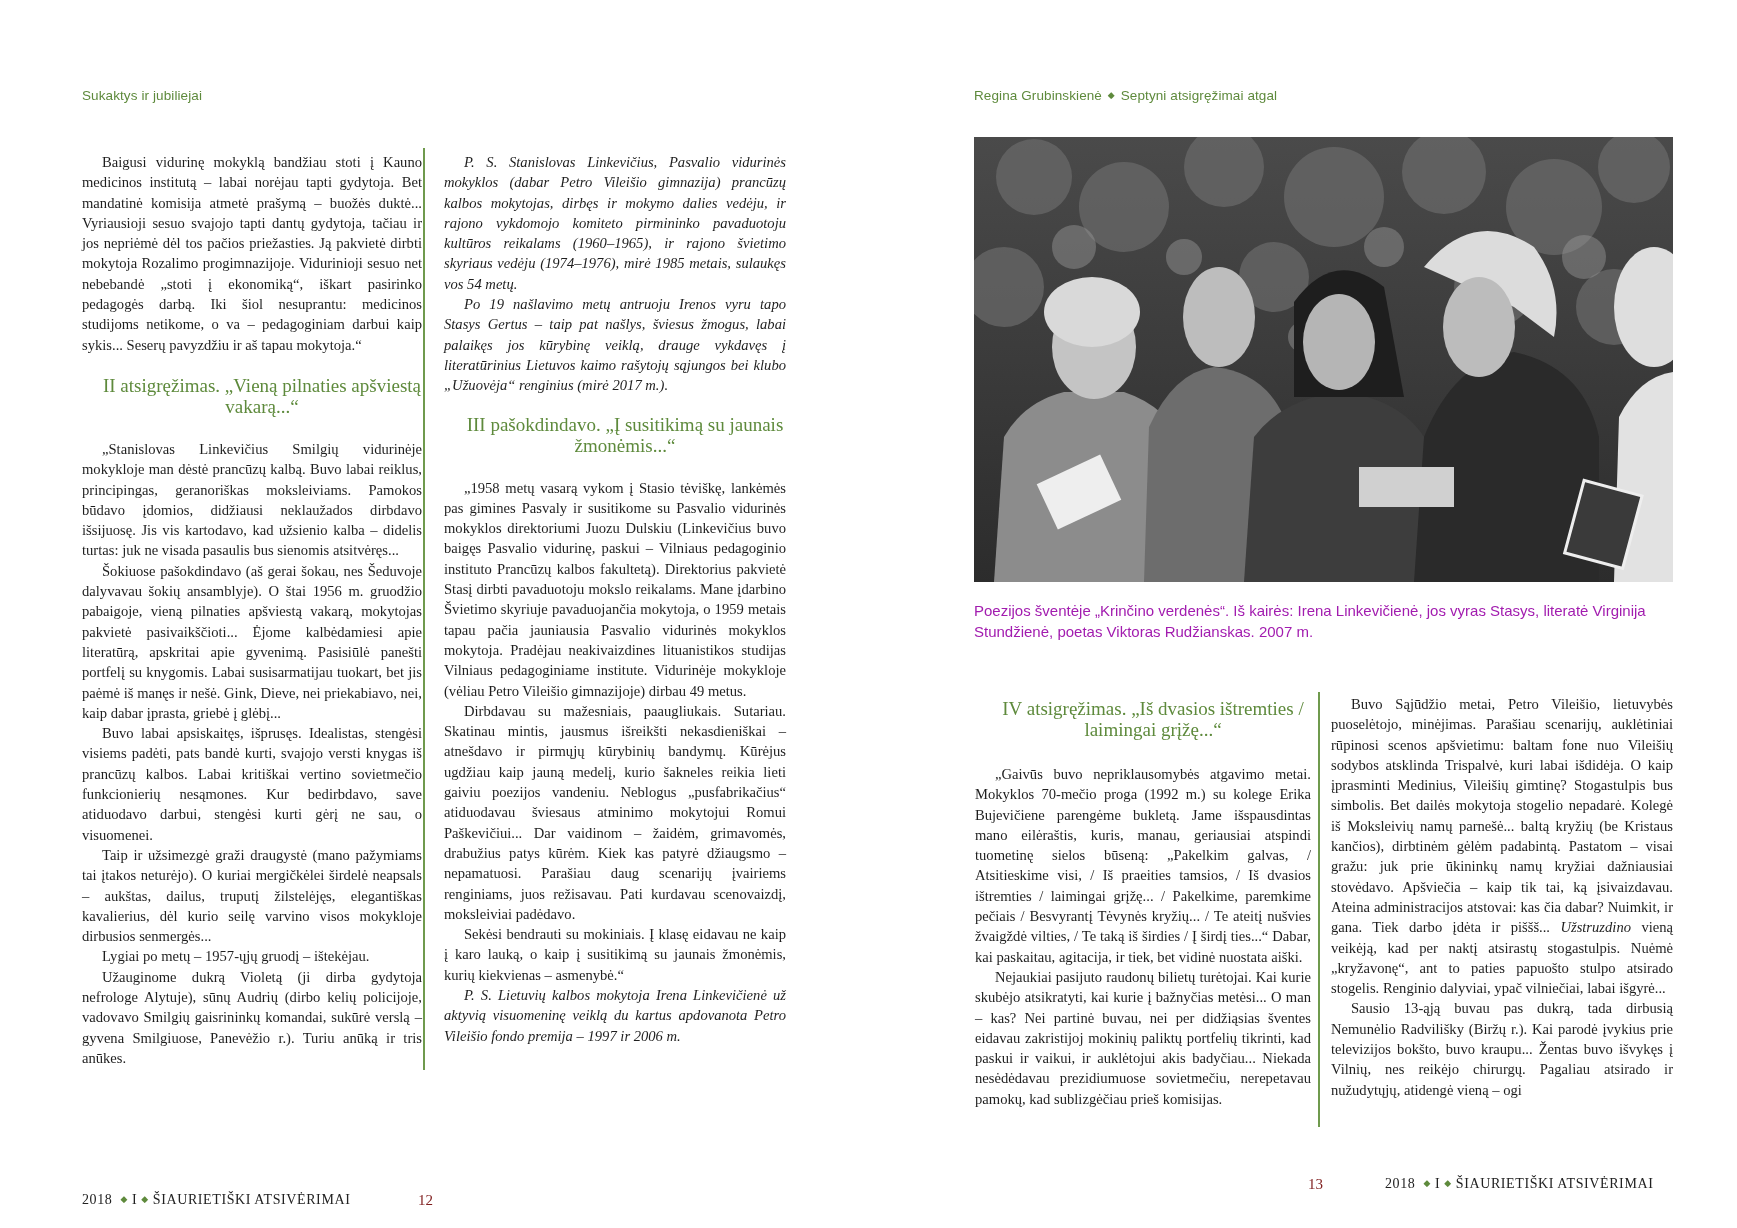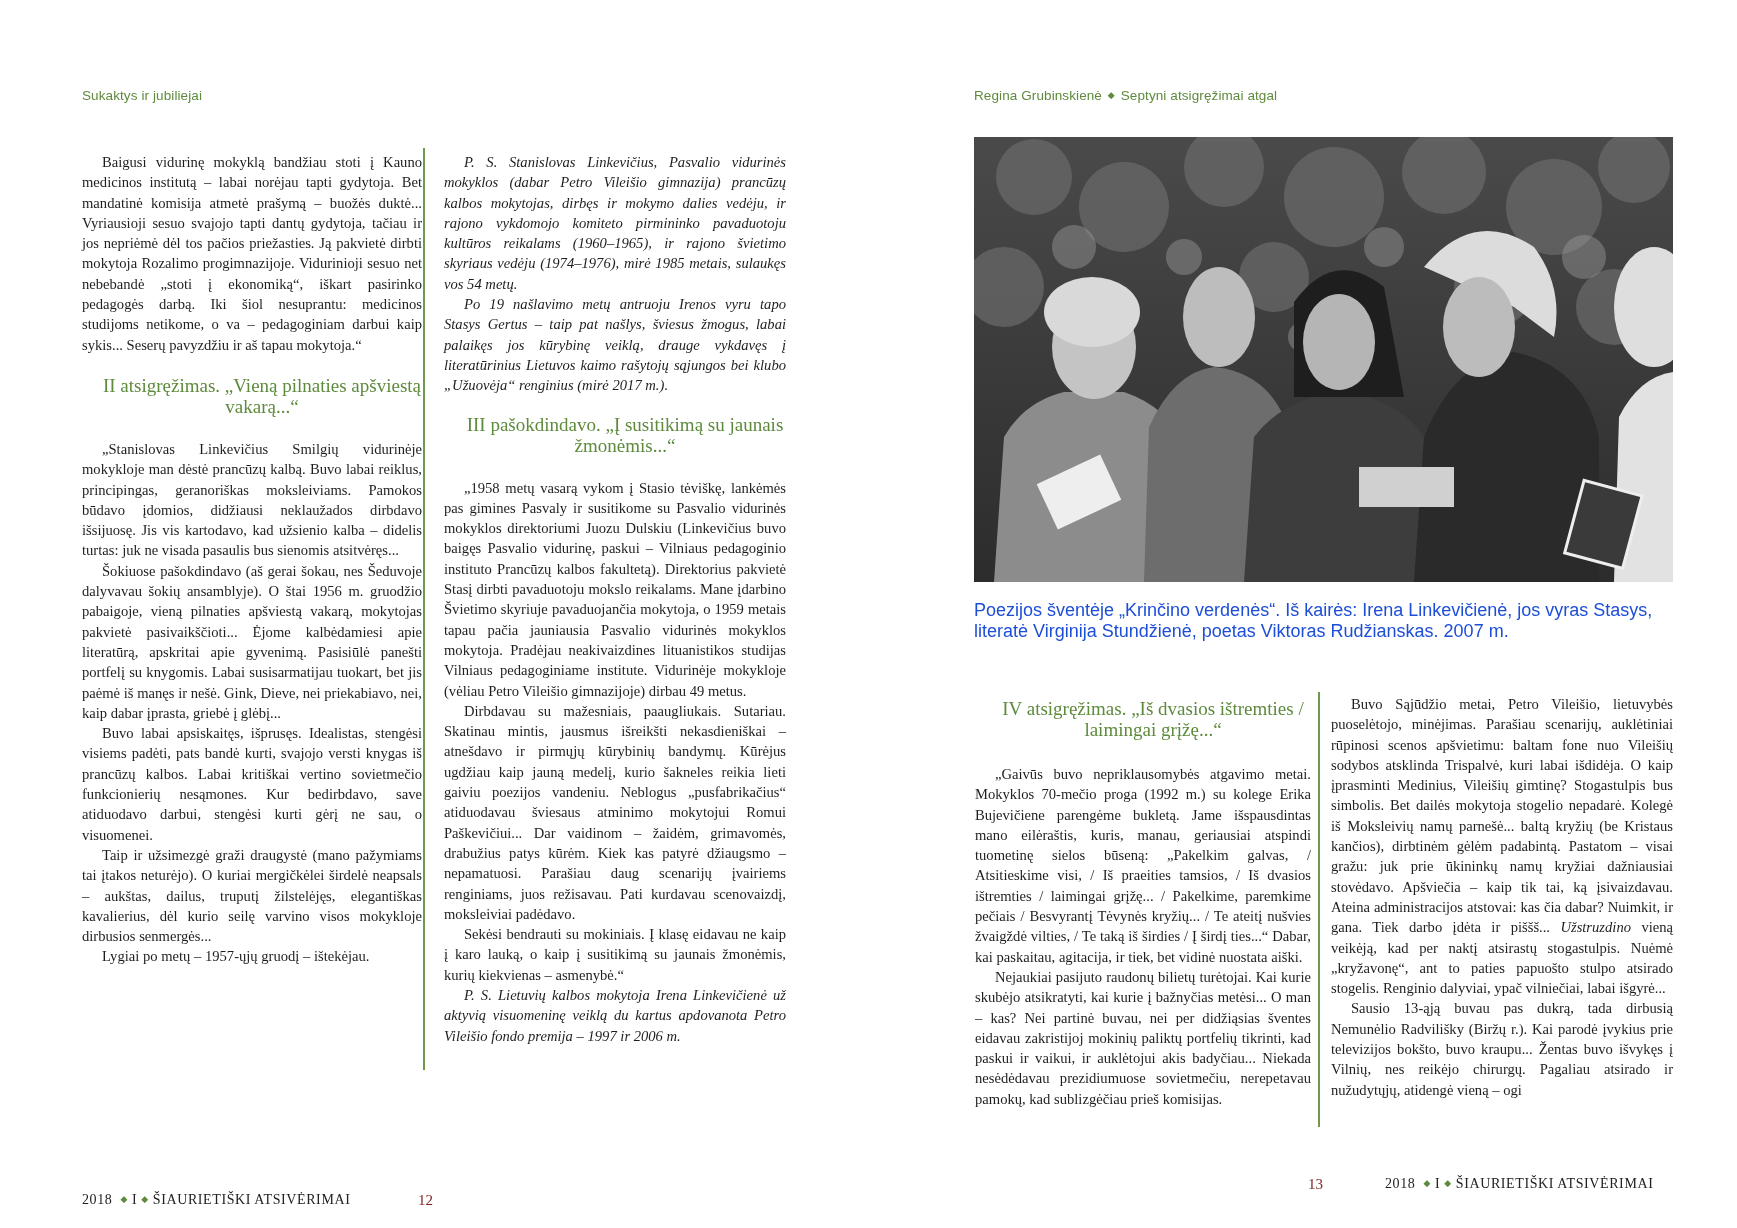--- a/index.html
+++ b/index.html
@@ -10,36 +10,37 @@
   .running-head { position: absolute; top: 72px; font-family: "Liberation Sans", "DejaVu Sans", sans-serif; font-size: 13.5px; color: #5e8a3c; letter-spacing: 0.1px; }
   .col { position: absolute; font-size: 14.6px; line-height: 20.3px; text-align: justify; hyphens: manual; }
   .col p { margin: 0; text-indent: 20px; }
   .col p.it { font-style: italic; }
   .col h2 { margin: 0; font-weight: normal; color: #5e8a3c; font-size: 19px; line-height: 21px; padding-left: 20px; text-align: center; }
   .rule { position: absolute; width: 2px; background: #6f9a4d; }
   .footer { position: absolute; top: 1176px; font-size: 14px; color: #222; letter-spacing: 0.6px; text-align: center; }
   .footer .dia { color: #5e8a3c; font-size: 9px; padding: 0 4px; vertical-align: 2px; }
   .pagenum { position: absolute; top: 1176px; font-size: 15px; color: #7f1d1d; }
   .photo { position: absolute; left: 974px; top: 137px; width: 699px; height: 445px; overflow: hidden; background: #3a3a3a; }
-  .caption { position: absolute; left: 974px; top: 600px; width: 700px; font-family: "Liberation Sans", "DejaVu Sans", sans-serif; font-size: 18px; line-height: 21px; color: #1d4ed8; }
+  .caption { position: absolute; left: 974px; top: 600px; width: 700px; font-family: "Liberation Sans", "DejaVu Sans", sans-serif; font-size: 15px; line-height: 21px; color: #a21caf; }
 </style>
 </head>
 <body>
 
 <div class="page page-left">
   <div class="running-head" style="left:82px;">Sukaktys ir jubiliejai</div>
 
   <div class="col" style="left:82px; top:136px; width:340px;">
     <p>Baigusi vidurinę mokyklą bandžiau stoti į Kauno medicinos institutą – labai norėjau tapti gydytoja. Bet mandatinė komisija atmetė prašymą – buožės duktė... Vyriausioji sesuo svajojo tapti dantų gydytoja, tačiau ir jos nepriėmė dėl tos pačios priežasties. Ją pakvietė dirbti mokytoja Rozalimo progimnazijoje. Vidurinioji sesuo net nebebandė „stoti į ekonomiką“, iškart pasirinko pedagogės darbą. Iki šiol nesuprantu: medicinos studijoms netikome, o va – pedagoginiam darbui kaip sykis... Seserų pavyzdžiu ir aš tapau mokytoja.“</p>
     <h2 style="margin:20px 0 22px 0;">II atsigręžimas. „Vieną pilnaties apšviestą vakarą...“</h2>
     <p>„Stanislovas Linkevičius Smilgių vidurinėje mokykloje man dėstė prancūzų kalbą. Buvo labai reiklus, principingas, geranoriškas moksleiviams. Pamokos būdavo įdomios, didžiausi neklaužados dirbdavo išsijuosę. Jis vis kartodavo, kad užsienio kalba – didelis turtas: juk ne visada pasaulis bus sienomis atsitvėręs...</p>
     <p>Šokiuose pašokdindavo (aš gerai šokau, nes Šeduvoje dalyvavau šokių ansamblyje). O štai 1956 m. gruodžio pabaigoje, vieną pilnaties apšviestą vakarą, mokytojas pakvietė pasivaikščioti... Ėjome kalbėdamiesi apie literatūrą, apskritai apie gyvenimą. Pasisiūlė panešti portfelį su knygomis. Labai susisarmatijau tuokart, bet jis paėmė iš manęs ir nešė. Gink, Dieve, nei priekabiavo, nei, kaip dabar įprasta, griebė į glėbį...</p>
     <p>Buvo labai apsiskaitęs, išprusęs. Idealistas, stengėsi visiems padėti, pats bandė kurti, svajojo versti knygas iš prancūzų kalbos. Labai kritiškai vertino sovietmečio funkcionierių nesąmones. Kur bedirbdavo, save atiduodavo darbui, stengėsi kurti gėrį ne sau, o visuomenei.</p>
     <p>Taip ir užsimezgė graži draugystė (mano pažymiams tai įtakos neturėjo). O kuriai mergičkėlei širdelė neapsals – aukštas, dailus, truputį žilstelėjęs, elegantiškas kavalierius, dėl kurio seilę varvino visos mokykloje dirbusios senmergės...</p>
     <p>Lygiai po metų – 1957-ųjų gruodį – ištekėjau.</p>
+    <p>Užauginome dukrą Violetą (ji dirba gydytoja nefrologe Alytuje), sūnų Audrių (dirbo kelių policijoje, vadovavo Smilgių gaisrininkų komandai, sukūrė verslą – gyvena Smilgiuose, Panevėžio r.). Turiu anūką ir tris anūkes.</p>
   </div>
 
   <div class="rule" style="left:423px; top:132px; height:922px;"></div>
 
   <div class="col" style="left:444px; top:136px; width:342px;">
     <p class="it">P. S. Stanislovas Linkevičius, Pasvalio vidurinės mokyklos (dabar Petro Vileišio gimnazija) prancūzų kalbos mokytojas, dirbęs ir mokymo dalies vedėju, ir rajono vykdomojo komiteto pirmininko pavaduotoju kultūros reikalams (1960–1965), ir rajono švietimo skyriaus vedėju (1974–1976), mirė 1985 metais, sulaukęs vos 54 metų.</p>
     <p class="it">Po 19 našlavimo metų antruoju Irenos vyru tapo Stasys Gertus – taip pat našlys, šviesus žmogus, labai palaikęs jos kūrybinę veiklą, drauge vykdavęs į literatūrinius Lietuvos kaimo rašytojų sąjungos bei klubo „Užuovėja“ renginius (mirė 2017 m.).</p>
     <h2 style="margin:18px 0 22px 0;">III pašokdindavo. „Į susitikimą su jaunais žmonėmis...“</h2>
     <p>„1958 metų vasarą vykom į Stasio tėviškę, lankėmės pas gimines Pasvaly ir susitikome su Pasvalio vidurinės mokyklos direktoriumi Juozu Dulskiu (Linkevičius buvo baigęs Pasvalio vidurinę, paskui – Vilniaus pedagoginio instituto Prancūzų kalbos fakultetą). Direktorius pakvietė Stasį dirbti pavaduotoju mokslo reikalams. Mane įdarbino Švietimo skyriuje pavaduojančia mokytoja, o 1959 metais tapau pačia jauniausia Pasvalio vidurinės mokyklos mokytoja. Pradėjau neakivaizdines lituanistikos studijas Vilniaus pedagoginiame institute. Vidurinėje mokykloje (vėliau Petro Vileišio gimnazijoje) dirbau 49 metus.</p>
     <p>Dirbdavau su mažesniais, paaugliukais. Sutariau. Skatinau mintis, jausmus išreikšti nekasdieniškai – atnešdavo ir pirmųjų kūrybinių bandymų. Kūrėjus ugdžiau kaip jauną medelį, kurio šakneles reikia lieti gaiviu poezijos vandeniu. Neblogus „pusfabrikačius“ atiduodavau šviesaus atminimo mokytojui Romui Paškevičiui... Dar vaidinom – žaidėm, grimavomės, drabužius patys kūrėm. Kiek kas patyrė džiaugsmo – nepamatuosi. Parašiau daug scenarijų įvairiems renginiams, juos režisavau. Pati kurdavau scenovaizdį, moksleiviai padėdavo.</p>

